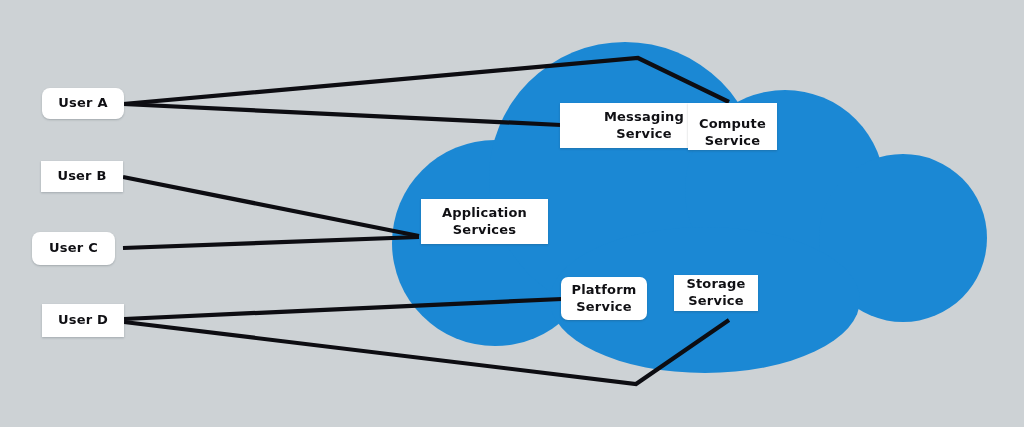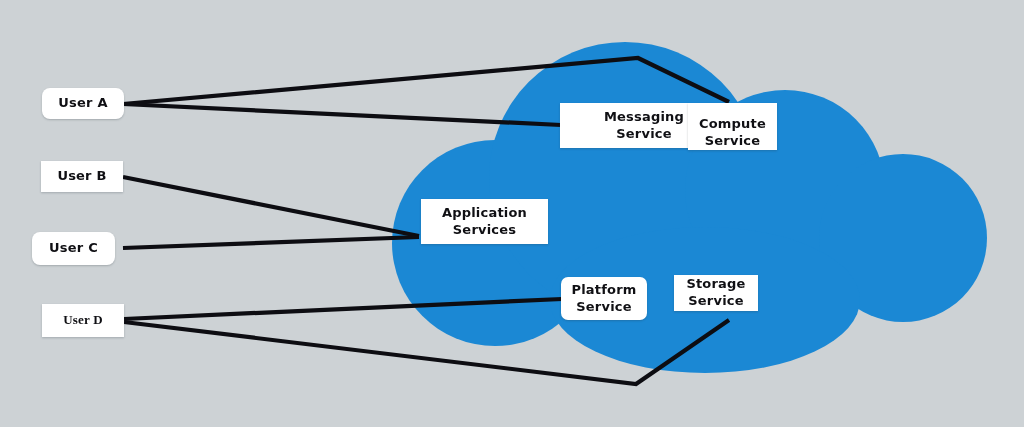--- a/index.html
+++ b/index.html
@@ -21,21 +21,21 @@
     font-size:13px;
     line-height:1.3;
     letter-spacing:.2px;
     box-shadow:0 1px 2px rgba(40,50,60,.25);
   }
   .node .two-line span{display:block;}
   
   .n-user-a{left:42px;top:88px;width:82px;height:31px;border-radius:8px;}
   .n-user-b{left:41px;top:161px;width:82px;height:31px;}
   .n-user-c{left:32px;top:232px;width:83px;height:33px;border-radius:8px;}
-  .n-user-d{left:42px;top:304px;width:82px;height:33px;font-family:Liberation Serif, serif;}
+  .n-user-d{left:42px;top:304px;width:82px;height:33px;}
   .n-messaging{left:560px;top:103px;width:88px;height:45px;padding-left:40px;}
   .n-compute{left:688px;top:103px;width:89px;height:47px;align-items:flex-end;}
   .n-application{left:421px;top:199px;width:127px;height:45px;}
   .n-platform{left:561px;top:277px;width:86px;height:43px;border-radius:7px;}
   .n-storage{left:674px;top:275px;width:84px;height:36px;}
 </style>
 </head>
 <body>
 
 <div class="canvas">

